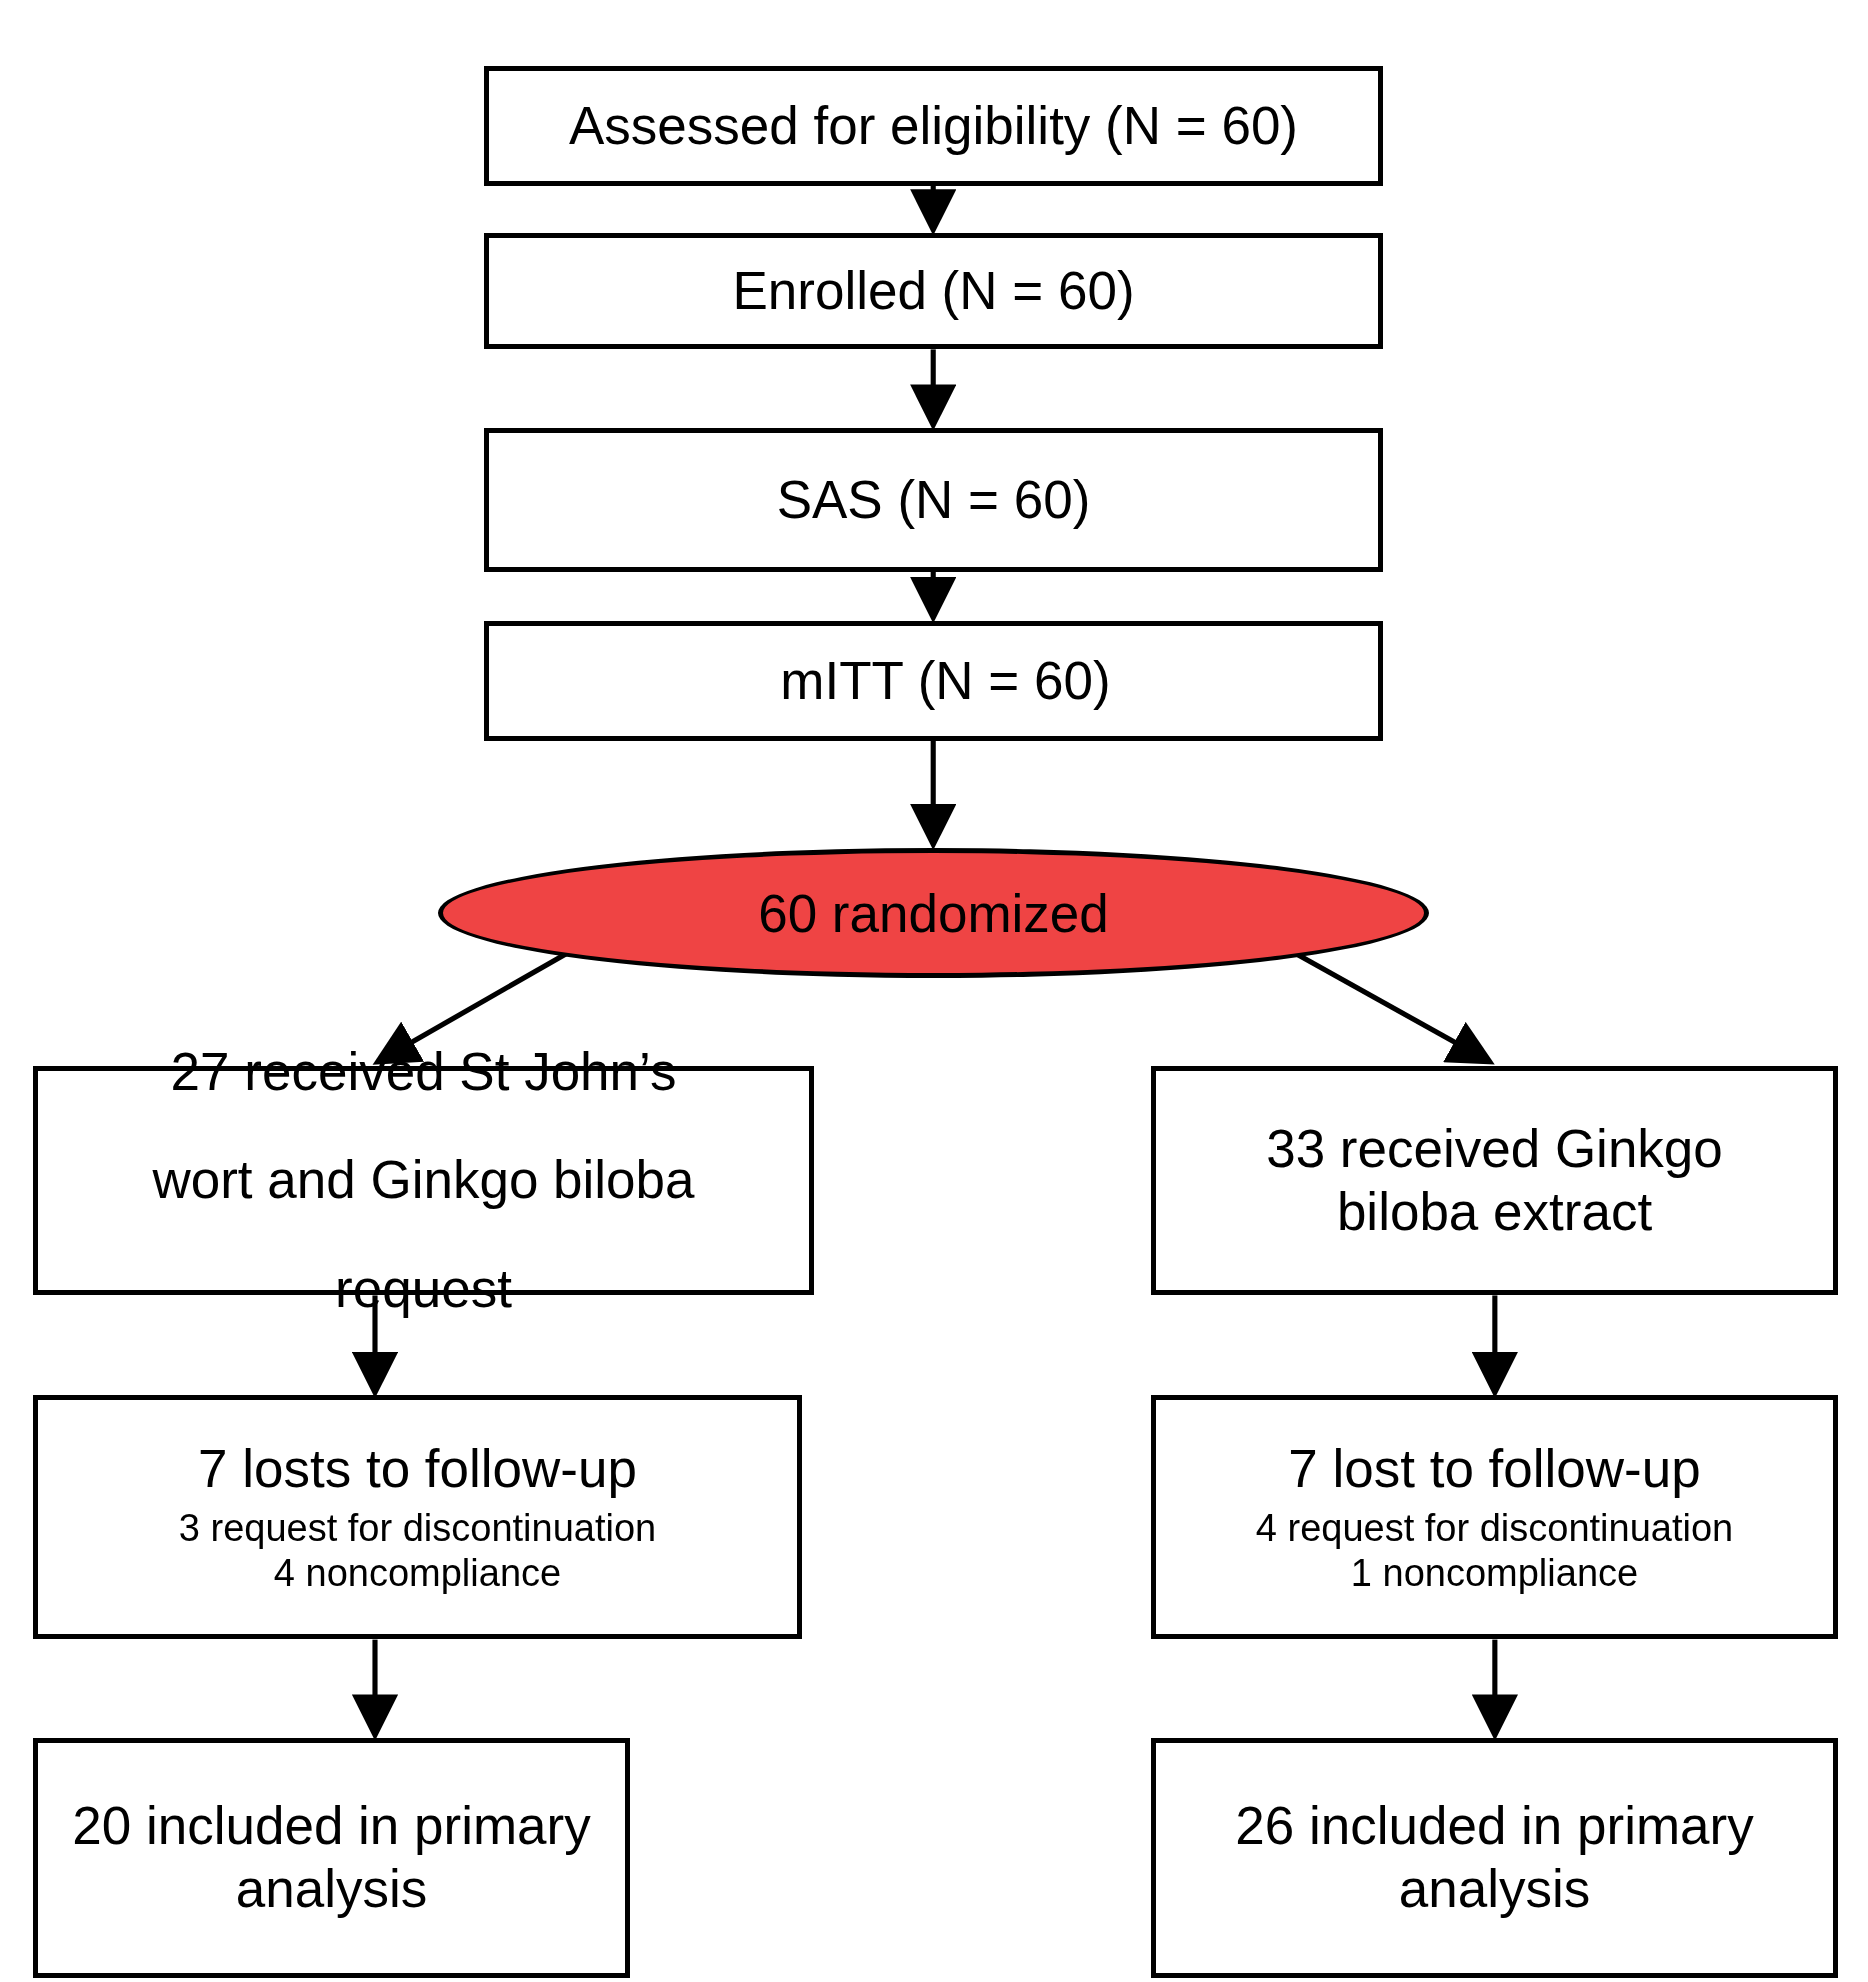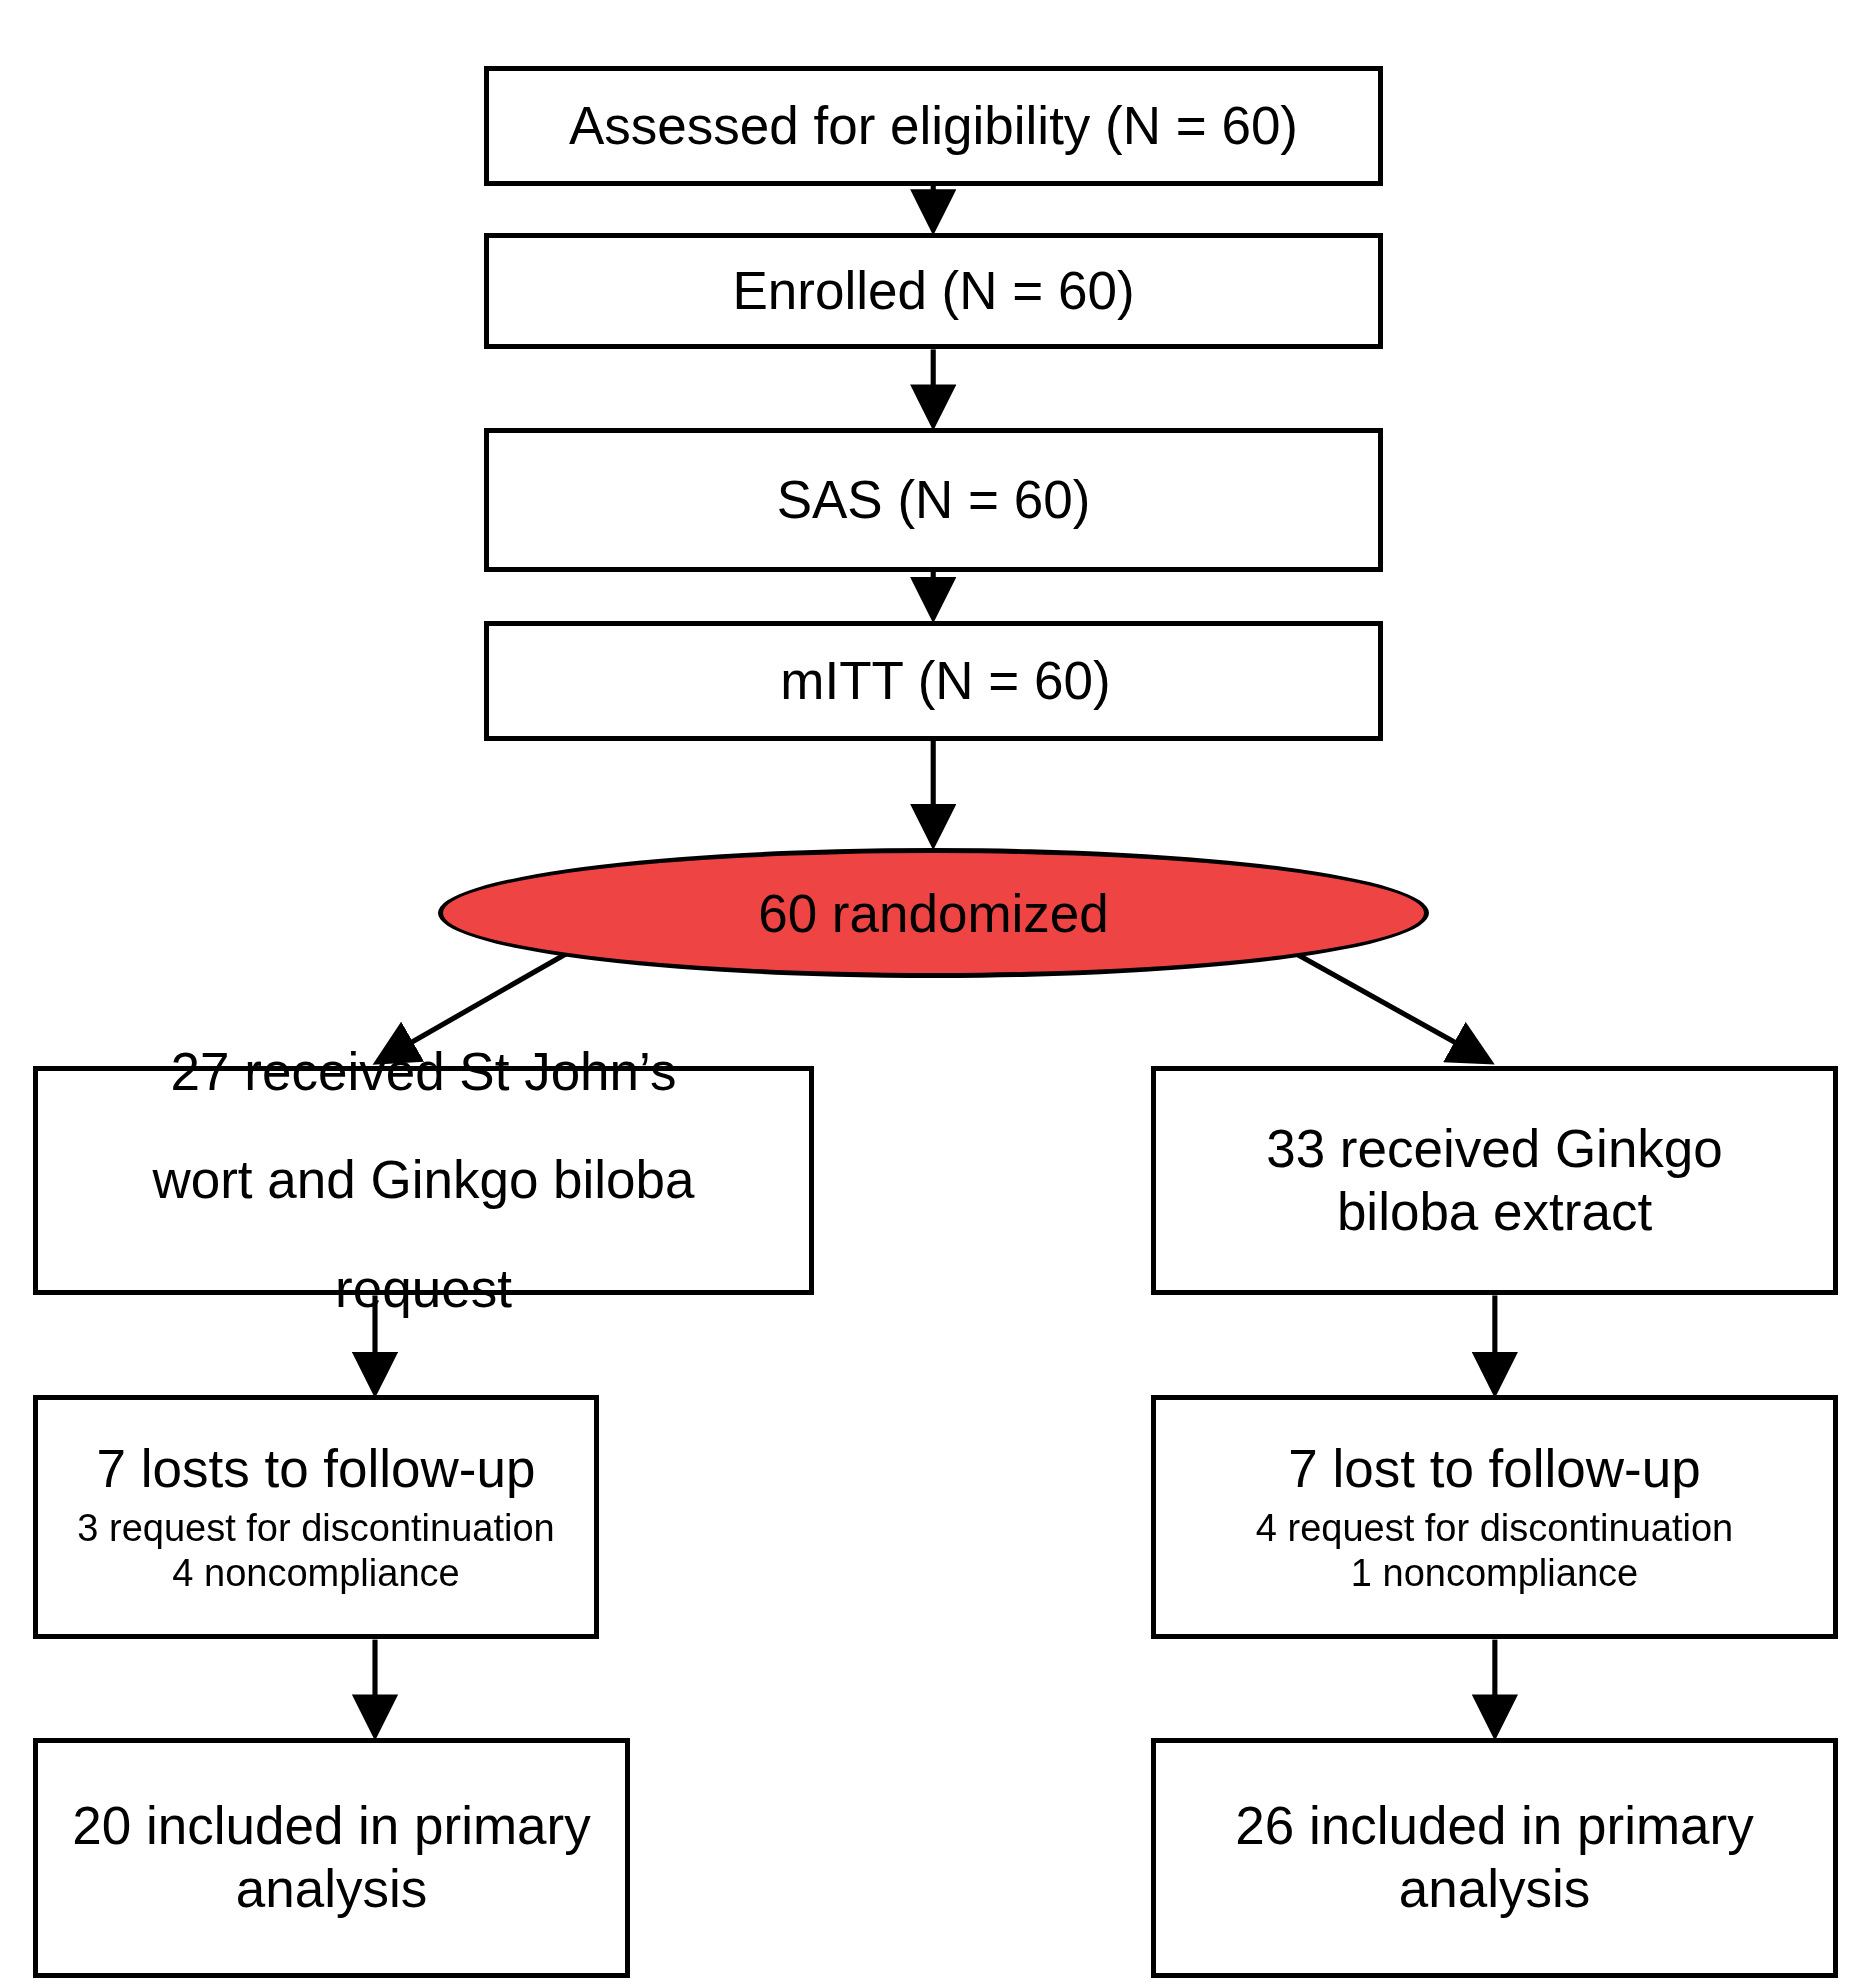--- a/index.html
+++ b/index.html
@@ -70,21 +70,21 @@
   #box-assessed { left: 484px;  top: 39px;   width: 899px; height: 120px; margin-top: 27px; }
   #box-enrolled { left: 484px;  top: 233px;  width: 899px; height: 116px; }
   #box-sas      { left: 484px;  top: 428px;  width: 899px; height: 144px; }
   #box-mitt     { left: 484px;  top: 621px;  width: 899px; height: 120px; padding-left: 24px; }
 
   #ellipse-randomized { left: 438px; top: 848px; width: 991px; height: 130px; }
 
   #box-arm-left   { left: 33px;   top: 1066px; width: 781px; height: 229px; gap: 46px; }
   #box-arm-right  { left: 1151px; top: 1066px; width: 687px; height: 229px; }
 
-  #box-lost-left  { left: 33px;   top: 1395px; width: 566px; height: 244px; }
+  #box-lost-left  { left: 33px;   top: 1395px; width: 769px; height: 244px; }
   #box-lost-right { left: 1151px; top: 1395px; width: 687px; height: 244px; }
 
   #box-analysis-left  { left: 33px;   top: 1738px; width: 597px; height: 240px; }
   #box-analysis-right { left: 1151px; top: 1738px; width: 687px; height: 240px; }
 </style>
 </head>
 <body>
 
 <div id="canvas">
 

